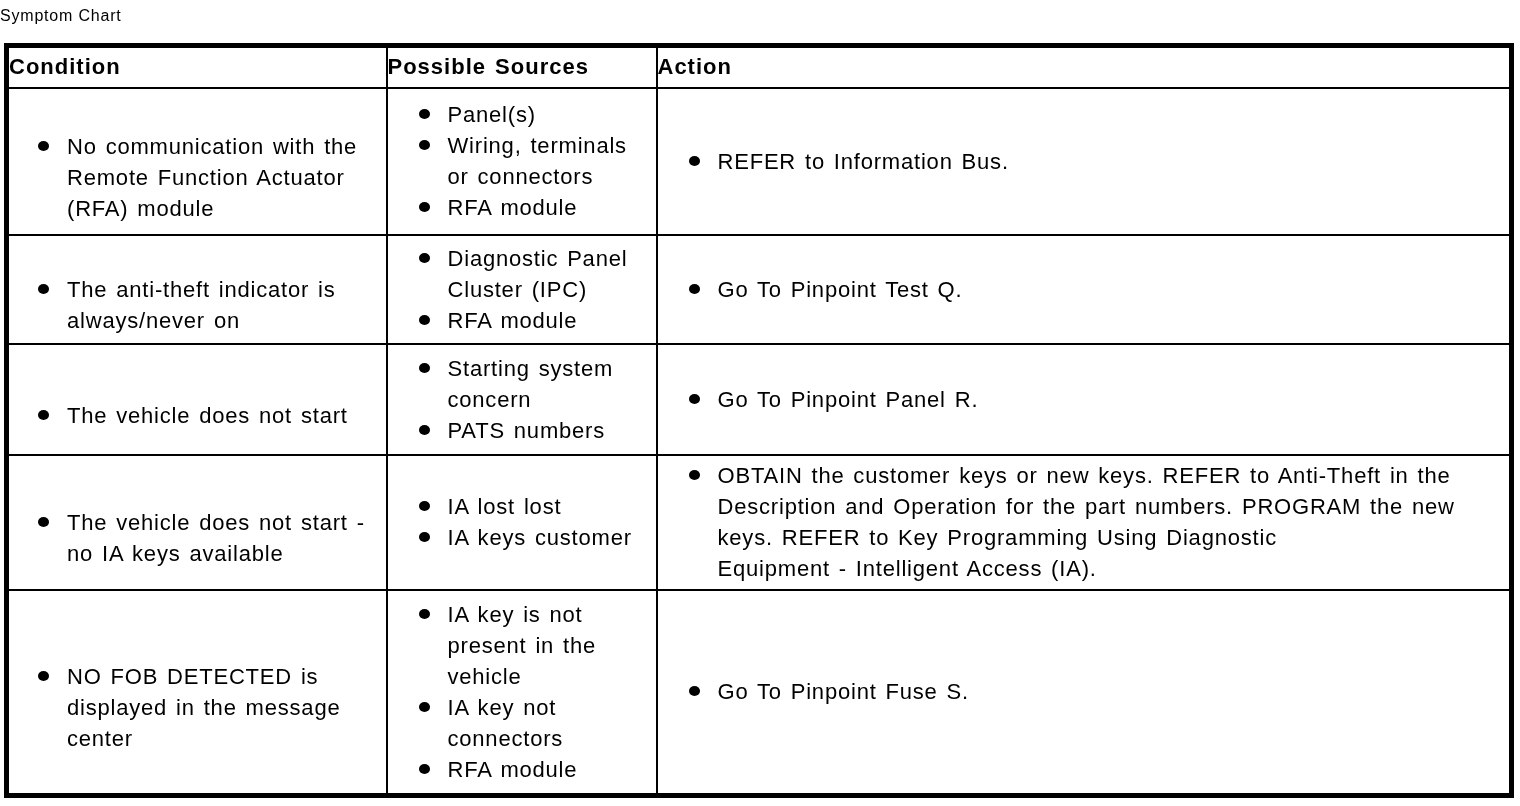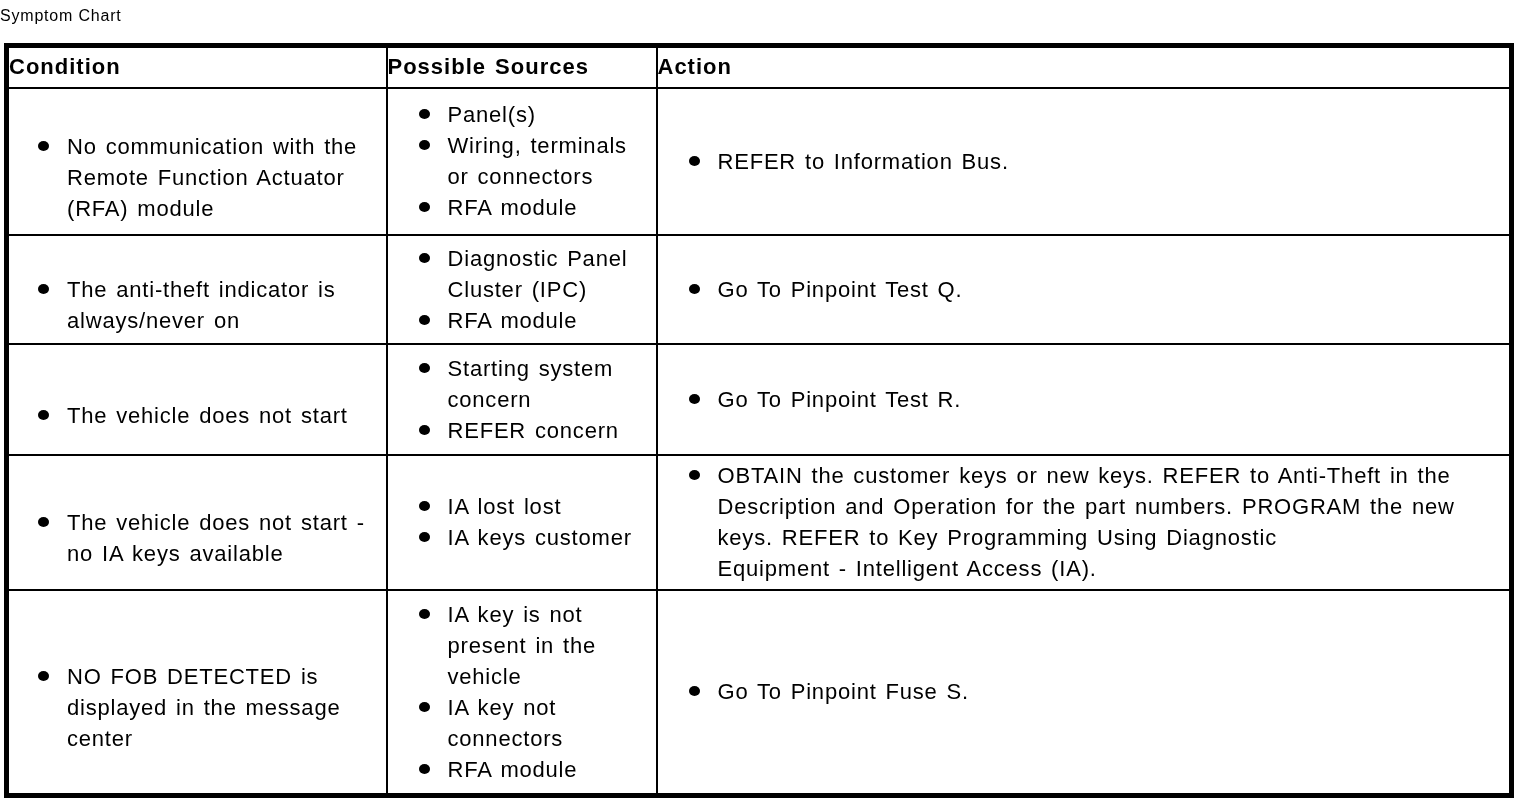--- a/index.html
+++ b/index.html
@@ -138,26 +138,26 @@
     <tr>
       <td class="c1">
         <ul class="blist">
           <li class="bitem"><span class="bullet"></span><span class="btext">The vehicle does not start</span></li>
         </ul>
       </td>
       <td class="c2">
         <ul class="blist">
           <li class="bitem"><span class="bullet"></span><span class="btext">Starting system
 concern</span></li>
-          <li class="bitem"><span class="bullet"></span><span class="btext">REFER concern</span></li>
-        </ul>
-      </td>
-      <td class="c3">
-        <ul class="blist">
-          <li class="bitem"><span class="bullet"></span><span class="btext">Go To Pinpoint Test R.</span></li>
+          <li class="bitem"><span class="bullet"></span><span class="btext">PATS numbers</span></li>
+        </ul>
+      </td>
+      <td class="c3">
+        <ul class="blist">
+          <li class="bitem"><span class="bullet"></span><span class="btext">Go To Pinpoint Panel R.</span></li>
         </ul>
       </td>
     </tr>
     <tr>
       <td class="c1">
         <ul class="blist">
           <li class="bitem"><span class="bullet"></span><span class="btext">The vehicle does not start -
 no IA keys available</span></li>
         </ul>
       </td>

